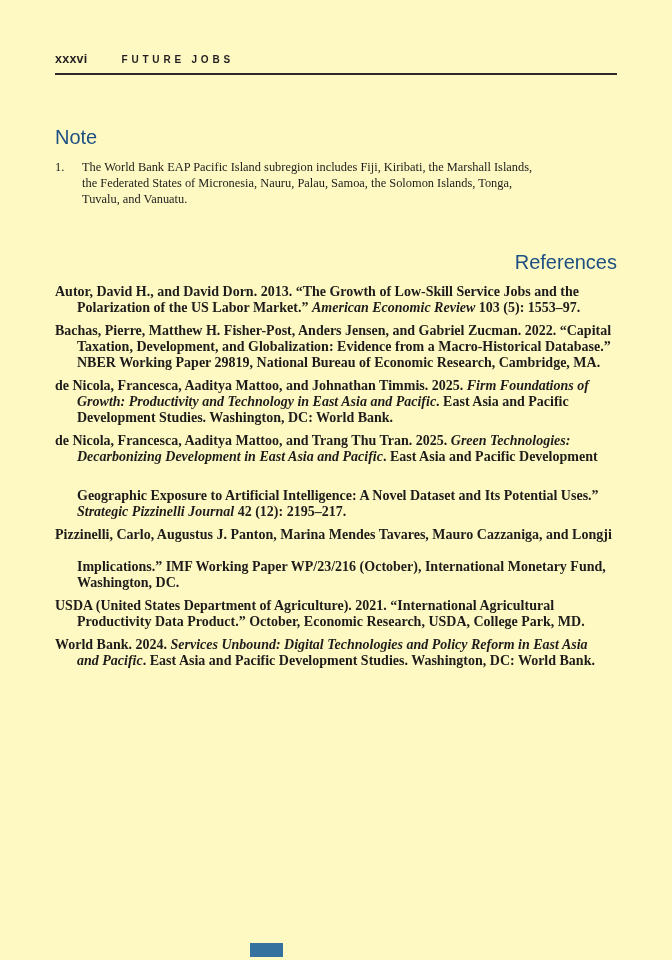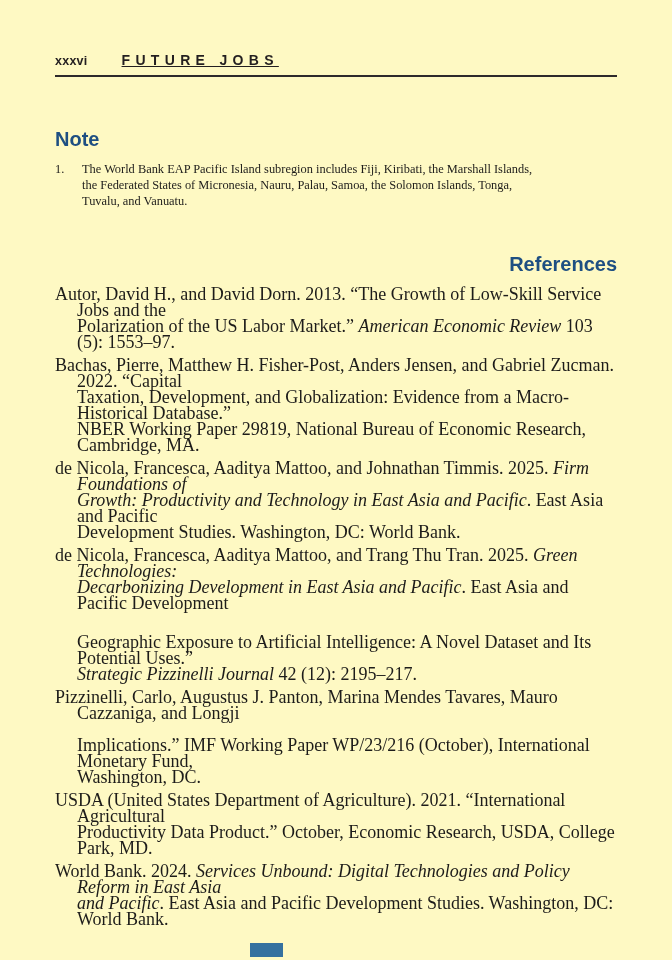--- a/index.html
+++ b/index.html
@@ -25,34 +25,33 @@
     font-family:"Liberation Sans", sans-serif;
     color:#231f20;
   }
   .folio{
     font-size:12.5px;
     font-weight:700;
     letter-spacing:0.02em;
   }
   .runtitle{
     margin-left:34px;
-    font-size:14px;
+    font-size:10px;
     font-weight:700;
     letter-spacing:0.38em;
-    text-decoration:underline;
   }
   .rule{
     margin-top:7px;
     height:2px;
     background:#2d2a2b;
   }
   
   .sechead{
     font-family:"Liberation Sans", sans-serif;
-    font-weight:700;
+    font-weight:400;
     font-size:20px;
     line-height:24px;
     margin:0;
     color:#1e4f82;
   }
   .note-head{margin-top:50px;}
   .refs-head{margin-top:43px;}
   
   .note-list{margin-top:10px;}
   .note-item{
@@ -61,25 +60,26 @@
     line-height:16px;
   }
   .note-num{
     width:27px;
     flex:0 0 27px;
   }
   .note-txt{flex:1;}
   
   .ref-list{margin-top:10px;}
   .ref{
-    font-size:18px;
+    font-size:14px;
     line-height:16px;
     padding-left:22px;
     text-indent:-22px;
     margin:0 0 7px 0;
+    font-weight:bold;
   }
   .it{font-style:italic;}
   
   .footmark{
     position:absolute;
     left:250px; top:943px;
     width:33px; height:14px;
     background:#35719f;
   }
 </style>

